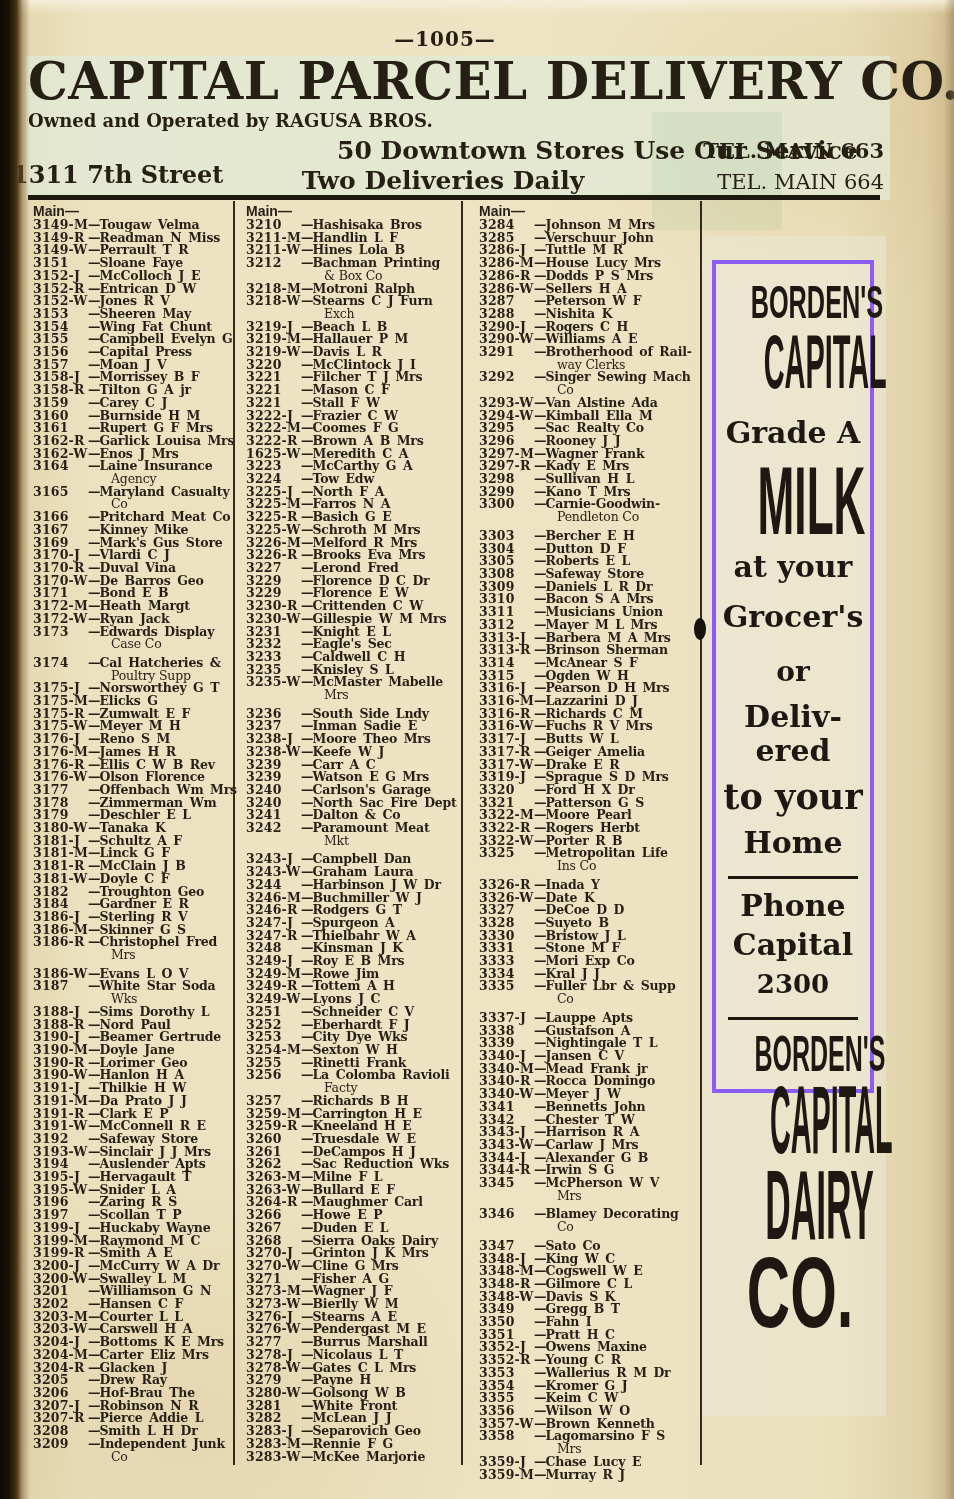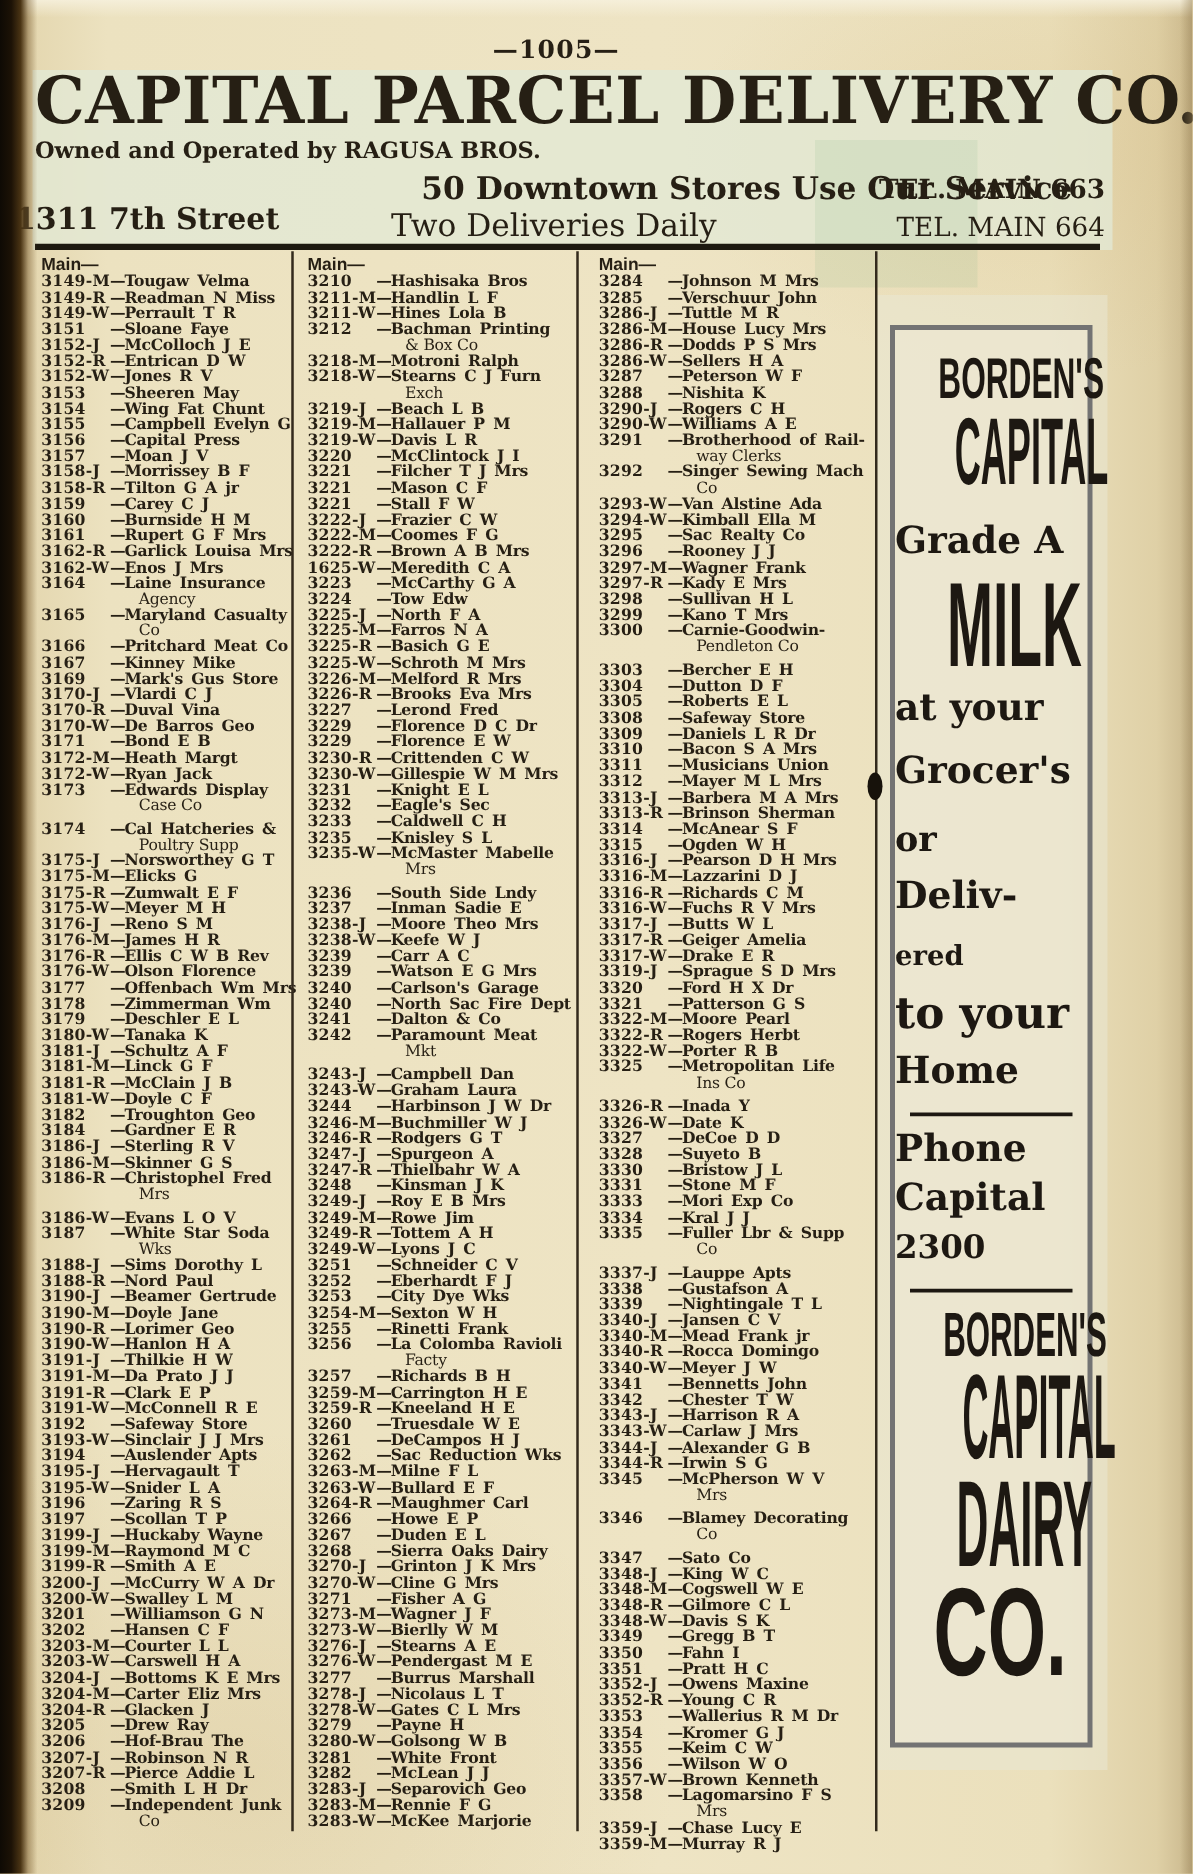--- a/index.html
+++ b/index.html
@@ -27,21 +27,21 @@
   .ad-band{position:absolute;left:700px;top:236px;width:186px;height:1180px;background:rgba(233,231,212,.55);z-index:1}
 
   .page-num{position:absolute;top:27px;left:30px;width:830px;text-align:center;
     font-size:20px;font-weight:bold;letter-spacing:1px;z-index:2}
 
   .masthead{position:absolute;left:28px;top:54px;width:860px;z-index:2}
   .title{width:100%;text-align:center;font-weight:bold;font-size:50px;line-height:54px;
     letter-spacing:.5px;transform:scaleY(1.04);white-space:nowrap}
   .subtitle{width:100%;text-align:left;font-weight:bold;font-size:18px;line-height:22px;margin-top:2px}
   .tagline1{position:absolute;left:0;top:82px;width:830px;text-align:right;font-weight:bold;font-size:25px}
-  .tagline2{position:absolute;left:0;top:112px;width:830px;text-align:center;font-weight:normal;font-size:25px}
+  .tagline2{position:absolute;left:0;top:112px;width:830px;text-align:center;font-weight:bold;font-size:25px}
   .address{position:absolute;left:-16px;top:106px;font-weight:bold;font-size:24px;white-space:nowrap}
   .tel1{position:absolute;right:4px;top:84px;font-weight:bold;font-size:21px;white-space:nowrap}
   .tel2{position:absolute;right:4px;top:116px;font-weight:normal;font-size:21px;white-space:nowrap}
   .head-rule{position:absolute;left:28px;top:195px;width:852px;height:5px;background:#1d1910;z-index:2}
 
   
   .col{position:absolute;top:204px;z-index:2}
   #col0{left:33px;width:196px}
   #col1{left:246px;width:210px}
   #col2{left:479px;width:216px}
@@ -51,35 +51,35 @@
   #vdiv2{left:700px}
   .col-head{font-family:"Liberation Sans",sans-serif;font-weight:bold;font-size:14px;line-height:14px;margin-bottom:1px}
   .row{font-size:12.5px;font-weight:bold;line-height:12.7px;white-space:nowrap}
   .row.gap{margin-top:6px}
   .num{display:inline-block;width:55px;letter-spacing:.2px}
   .dash{letter-spacing:-1px}
   .nm{word-spacing:2.5px;letter-spacing:-.2px}
   .cont{font-size:12.5px;font-weight:normal;line-height:12.7px;padding-left:78px;white-space:nowrap;letter-spacing:-.2px}
 
   
-  .ad{position:absolute;left:712px;top:260px;width:162px;height:1138px;z-index:3;
-    border:4px solid #737373;box-sizing:border-box;
+  .ad{position:absolute;left:712px;top:260px;width:162px;height:833px;z-index:3;
+    border:4px solid #8b5cf6;box-sizing:border-box;text-align:center;
     background:rgba(236,231,211,.6)}
   .ad div{transform-origin:50% 50%}
   .gothic{font-family:"Liberation Sans",sans-serif;font-weight:bold;color:#1d1812;white-space:nowrap}
   .adserif{font-family:"DejaVu Serif",serif;font-weight:bold;color:#1d1812;white-space:nowrap}
   .b1{font-size:46px;line-height:40px;transform:scaleX(.55);margin-top:18px}
   .b2{font-size:76px;line-height:64px;transform:scaleX(.38);margin-top:8px}
   .grade{font-size:30px;line-height:34px;margin-top:22px}
   .milk{font-size:96px;line-height:74px;transform:scaleX(.46);margin-top:14px}
   .atyour{font-size:30px;line-height:34px;margin-top:12px}
   .grocers{font-size:30px;line-height:34px;margin-top:16px}
   .or{font-size:28px;line-height:32px;margin-top:22px}
   .deliv{font-size:30px;line-height:34px;margin-top:12px}
-  .ered{font-size:22px;line-height:34px;margin-top:14px}
+  .ered{font-size:30px;line-height:34px;}
   .toyour{font-size:35px;line-height:34px;margin-top:12px}
   .home{font-size:30px;line-height:34px;margin-top:12px}
   .ad-rule{height:3px;background:#1d1812;margin:16px 12px 0 12px}
   .phone{font-size:30px;line-height:34px;margin-top:10px}
   .pcapital{font-size:30px;line-height:34px;margin-top:5px}
   .pnumber{font-size:26px;line-height:34px;margin-top:5px}
   .c1{font-size:50px;line-height:44px;transform:scaleX(.5);margin-top:12px}
   .c2{font-size:96px;line-height:76px;transform:scaleX(.3);margin-top:6px}
   .c3{font-size:98px;line-height:78px;transform:scaleX(.36);margin-top:8px}
   .c4{font-size:100px;line-height:80px;transform:scaleX(.6);margin-top:8px}

